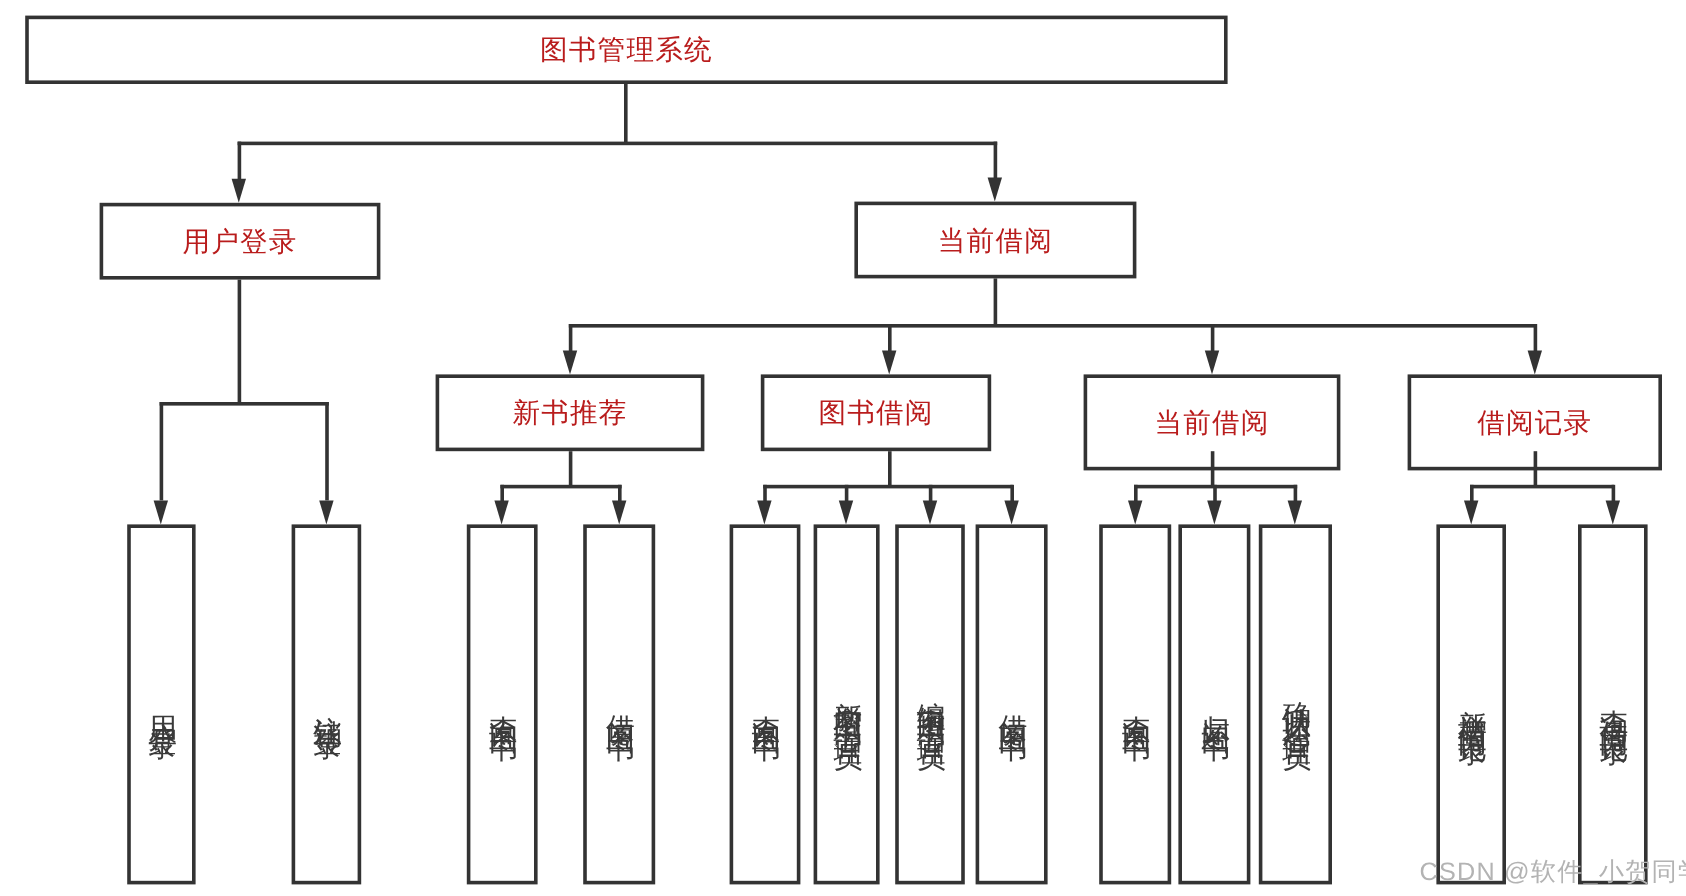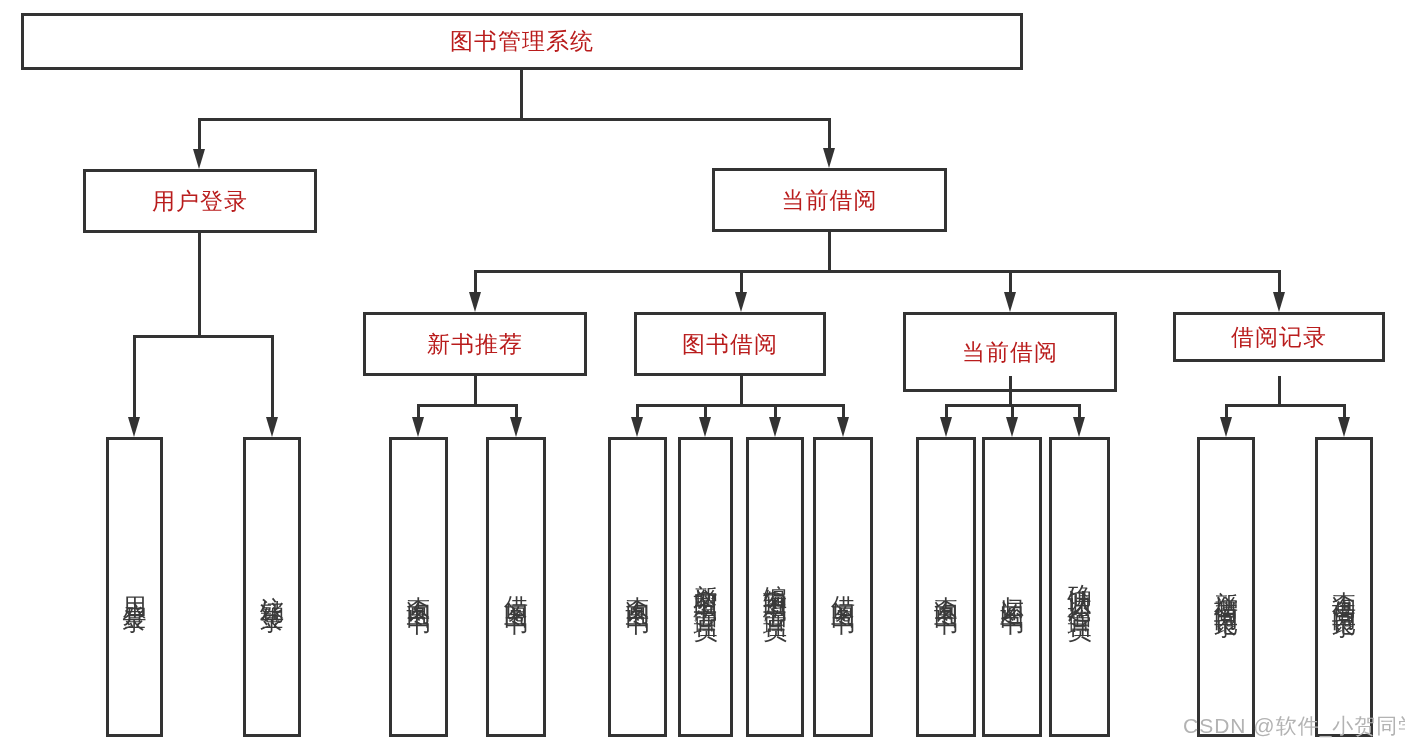--- a/index.html
+++ b/index.html
@@ -82,21 +82,21 @@
   <div class="vl" style="left:740px;top:270px;height:23px;"></div>
   <div class="ar" style="left:735px;top:292px;"></div>
   <div class="vl" style="left:1009px;top:270px;height:23px;"></div>
   <div class="ar" style="left:1004px;top:292px;"></div>
   <div class="vl" style="left:1278px;top:270px;height:23px;"></div>
   <div class="ar" style="left:1273px;top:292px;"></div>
 
   <div class="node" style="left:363px;top:312px;width:224px;height:64px;">新书推荐</div>
   <div class="node" style="left:634px;top:312px;width:192px;height:64px;">图书借阅</div>
   <div class="node" style="left:903px;top:312px;width:214px;height:80px;">当前借阅</div>
-  <div class="node" style="left:1173px;top:312px;width:212px;height:50px;">借阅记录</div>
+  <div class="node" style="left:1173px;top:312px;width:212px;height:80px;">借阅记录</div>
 
   <div class="vl" style="left:474px;top:376px;height:30px;"></div>
   <div class="hl" style="left:417px;top:404px;width:101px;"></div>
   <div class="vl" style="left:417px;top:404px;height:15px;"></div>
   <div class="ar" style="left:412px;top:417px;"></div>
   <div class="vl" style="left:515px;top:404px;height:15px;"></div>
   <div class="ar" style="left:510px;top:417px;"></div>
 
   <div class="vl" style="left:740px;top:376px;height:30px;"></div>
   <div class="hl" style="left:636px;top:404px;width:208px;"></div>

